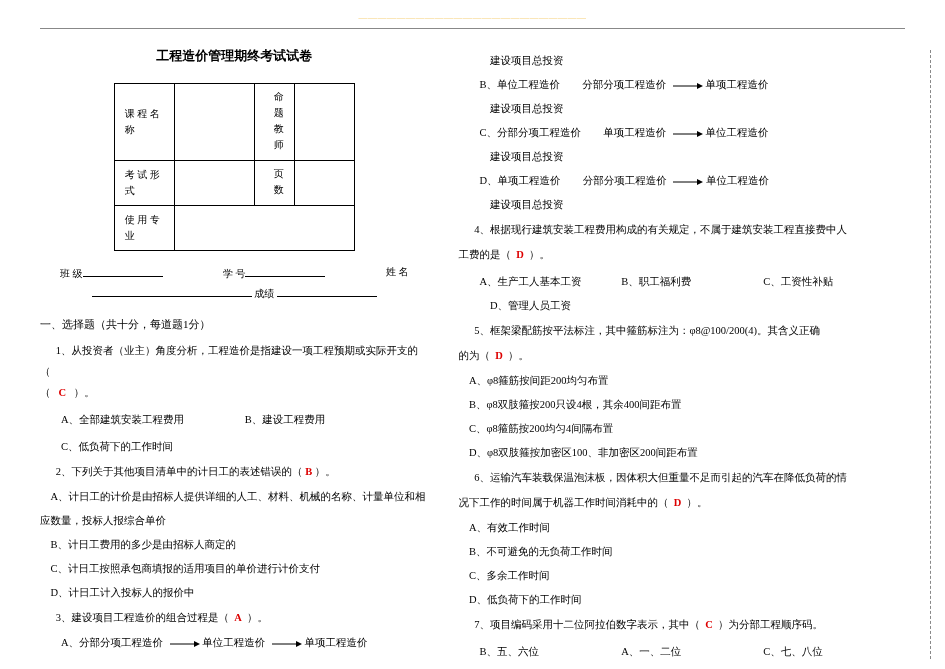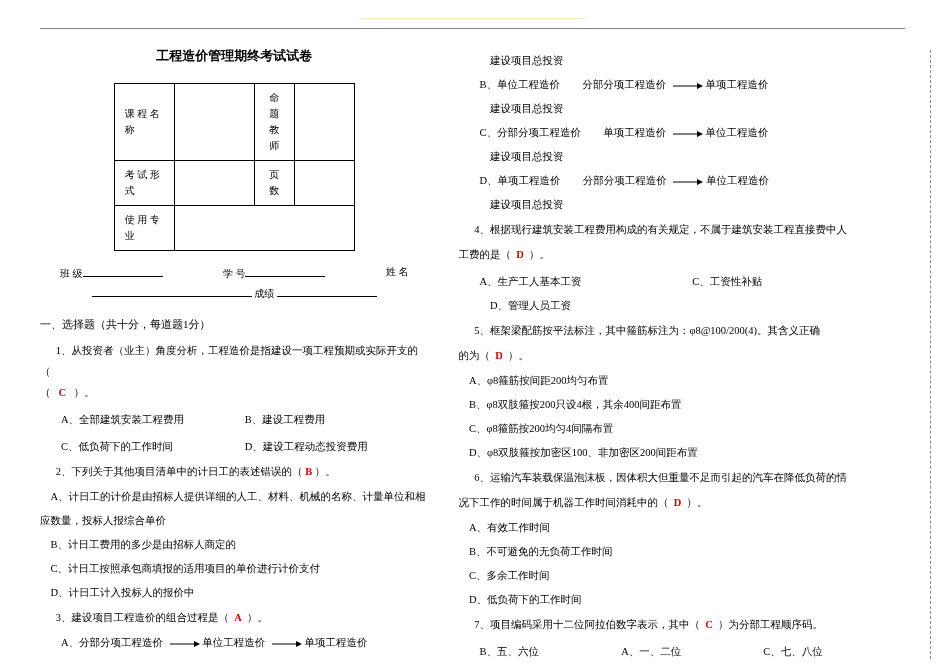--- a/index.html
+++ b/index.html
@@ -54,21 +54,21 @@
     }
     .info-table td {
       border: 1px solid #000;
       padding: 6px 10px;
       font-size: 10px;
       vertical-align: middle;
       line-height: 1.6;
     }
     .info-table .lbl { width: 60px; }
     .info-table .val { width: 80px; }
-    .info-table .lbl2 { width: 40px; text-align: center; }
+    .info-table .lbl2 { width: 40px; text-align: right; font-family: Liberation Mono, monospace; }
     .info-table .val2 { width: 60px; }
     .meta-row {
       display: flex;
       justify-content: space-between;
       font-size: 10px;
       margin: 6px 20px 4px 20px;
       gap: 11px;
     }
     .meta-line { border-bottom: 1px solid #000; display: inline-block; min-width: 80px; height: 12px; }
     .score-row {
@@ -180,21 +180,20 @@
       <p class="q">
         <span>1、从投资者（业主）角度分析，工程造价是指建设一项工程预期或实际开支的（</span>
         <br>（&nbsp;&nbsp;&nbsp;<span class="red">C</span>&nbsp;&nbsp;&nbsp;<span>）。</span>
       </p>
       <p class="opt idn">
         <span class="opt-item">A、<span>全部建筑安装工程费用</span></span>
         <span class="opt-item">B、<span>建设工程费用</span></span>
       </p>
       <p class="opt idn">
         <span class="opt-item">C、<span>低负荷下的工作时间</span></span>
-        <span class="opt-item">D、<span>建设工程动态投资费用</span></span>
       </p>
 
       <p class="q">
         <span>2、下列关于其他项目清单中的计日工的表述错误的（</span>&nbsp;<span class="red">B</span>&nbsp;<span>）。</span>
       </p>
       <p class="sub">A、<span>计日工的计价是由招标人提供详细的人工、材料、机械的名称、计量单位和相</span></p>
       <p class="sub" style="margin-left:0"><span>应数量，投标人报综合单价</span></p>
       <p class="sub">B、<span>计日工费用的多少是由招标人商定的</span></p>
       <p class="sub">C、<span>计日工按照承包商填报的适用项目的单价进行计价支付</span></p>
       <p class="sub">D、<span>计日工计入投标人的报价中</span></p>
@@ -250,20 +249,21 @@
             <polygon points="24,1 30,4 24,7" fill="#000"></polygon>
           </svg>
         <span class="seg">单位工程造价</span>
       </p>
       <p class="flow" style="margin-left:3em"><span>建设项目总投资</span></p>
 
       <p class="q"><span>4、根据现行建筑安装工程费用构成的有关规定，不属于建筑安装工程直接费中人</span></p>
       <p class="q" style="text-indent:0"><span>工费的是（</span>&nbsp;&nbsp;<span class="red">D</span>&nbsp;&nbsp;<span>）。</span></p>
       <p class="opt idn">
         <span class="opt-item">A、<span>生产工人基本工资</span></span>
+        <span class="opt-item">B、<span>职工福利费</span></span>
         <span class="opt-item">C、<span>工资性补贴</span></span>
       </p>
       <p class="sub idn">D、<span>管理人员工资</span></p>
 
       <p class="q"><span>5、框架梁配筋按平法标注，其中箍筋标注为：φ8@100/200(4)。其含义正确</span></p>
       <p class="q" style="text-indent:0"><span>的为（</span>&nbsp;&nbsp;<span class="red">D</span>&nbsp;&nbsp;<span>）。</span></p>
       <p class="sub">A、<span>φ8箍筋按间距200均匀布置</span></p>
       <p class="sub">B、<span>φ8双肢箍按200只设4根，其余400间距布置</span></p>
       <p class="sub">C、<span>φ8箍筋按200均匀4间隔布置</span></p>
       <p class="sub">D、<span>φ8双肢箍按加密区100、非加密区200间距布置</span></p>

